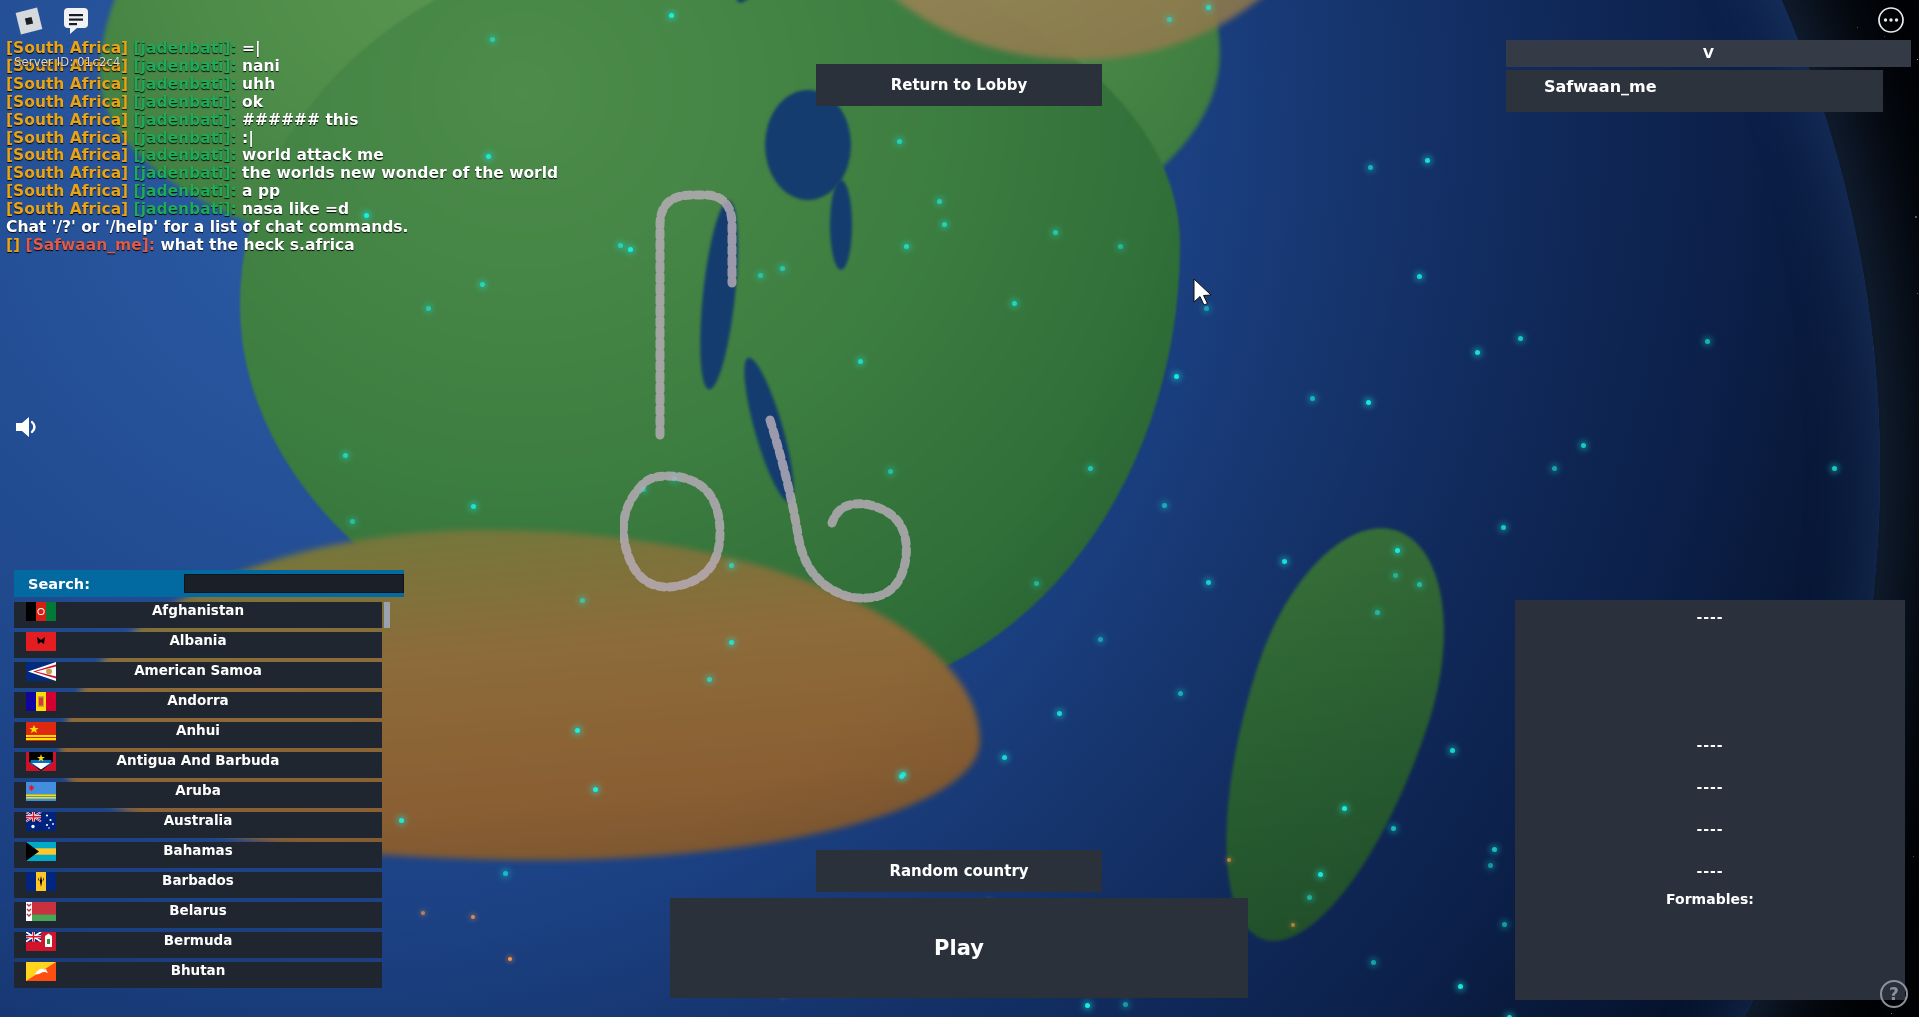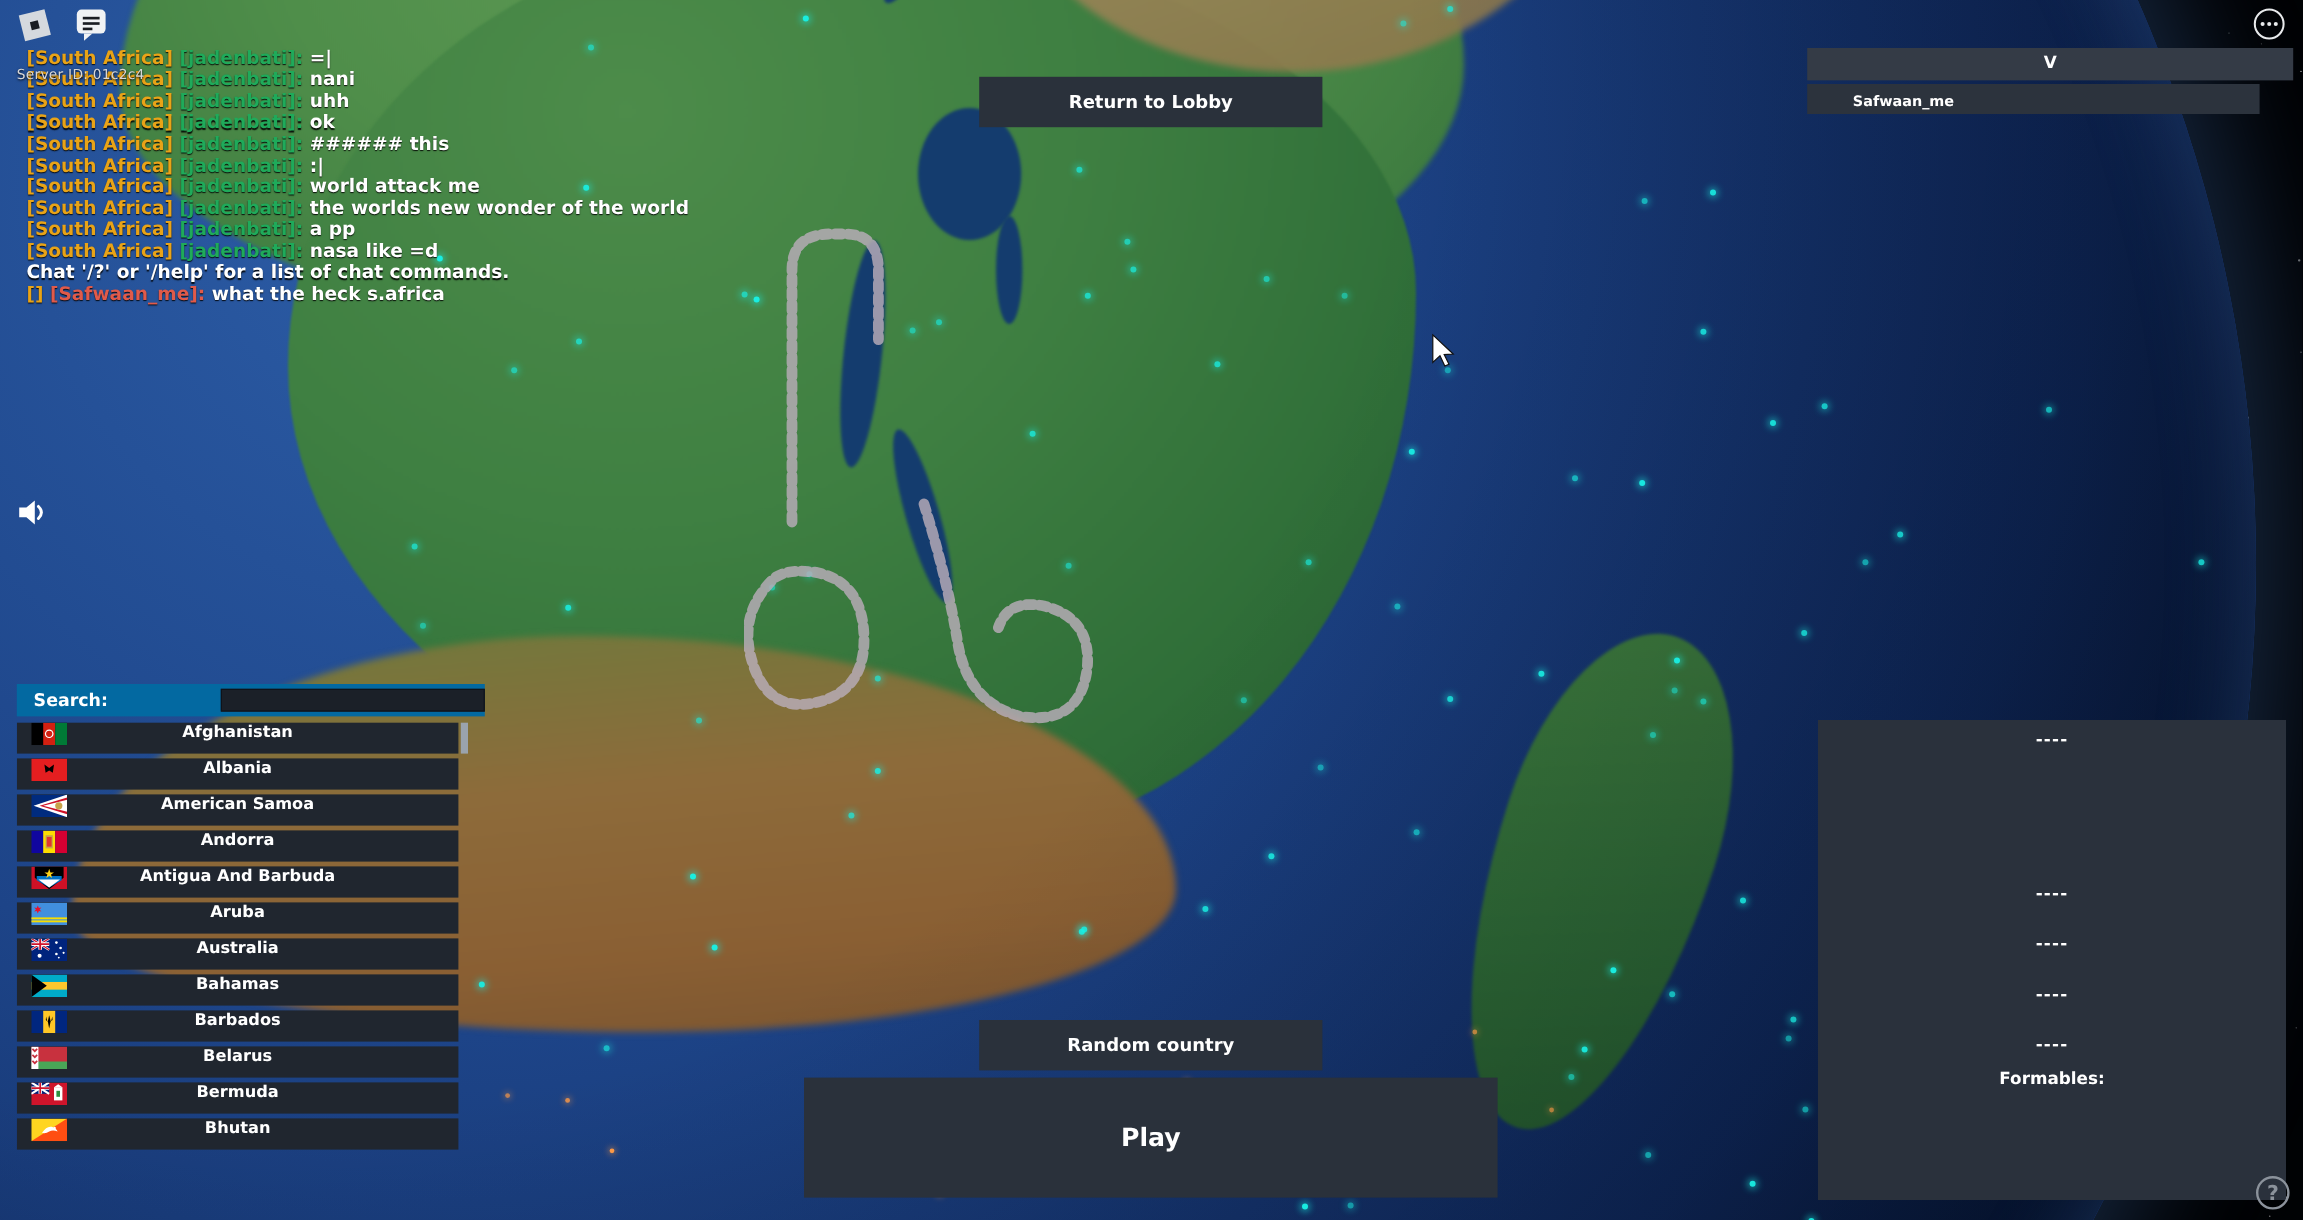--- a/index.html
+++ b/index.html
@@ -90,21 +90,21 @@
   
   .dots{ position:absolute; inset:0; pointer-events:none; }
   .dots b{ position:absolute; width:5px; height:5px; border-radius:50%; background:#19f0e4;
            box-shadow:0 0 6px 2px rgba(25,240,228,.55); display:block; }
   .dots b.o{ background:#ff9a46; box-shadow:0 0 5px 1px rgba(255,154,70,.55); width:4px;height:4px;}
 
   
   .draw{ position:absolute; left:620px; top:185px; width:400px; height:470px; pointer-events:none; }
 
   
-  #chat{ position:absolute; left:0; top:40px; width:520px; padding:0 22px; z-index:30; }
+  #chat{ position:absolute; left:0; top:40px; width:520px; padding:0 6px; z-index:30; }
   .chatline{ font-size:15.5px; line-height:17.9px; font-weight:bold;
              font-family:"DejaVu Sans", sans-serif; white-space:nowrap;
              text-shadow:0 1px 1px rgba(0,0,0,.9); }
   .chan{ color:#e8a317; }
   .user{ color:#1faa5a; }
   .msg{ color:#ffffff; }
   .sys{ color:#ffffff; }
   .me-chan{ color:#e8a317; }
   .me-user{ color:#e05a4a; }
 
@@ -119,21 +119,21 @@
   #more-icon{ right:14px; top:6px; width:28px; height:28px; }
 
   
   #sound-icon{ position:absolute; left:12px; top:412px; width:30px; height:30px; z-index:40; }
 
   
   #playerlist{ position:absolute; right:8px; top:40px; width:405px; z-index:35;
                font-family:"DejaVu Sans", sans-serif; }
   #pl-header{ background:#343b46; color:#fff; text-align:center; font-size:14px;
               font-weight:bold; padding:5px 0 6px; }
-  .pl-row{ background:#2c333d; color:#fff; font-size:12px; padding:7px 0 4px 38px;
+  .pl-row{ background:#2c333d; color:#fff; font-size:16px; padding:7px 0 16px 38px;
            margin-top:3px; width:377px; font-weight:bold;}
 
   
   #country-panel{ position:absolute; left:14px; top:570px; width:390px; z-index:36;
                   font-family:"DejaVu Sans", sans-serif; }
   #search-row{ display:flex; align-items:center; background:#0369a1; height:27px; }
   #search-label{ color:#fff; font-size:14.5px; font-weight:bold; padding-left:14px; width:170px; }
   #search-input{ flex:1; height:19px; background:#1b2028; border:1px solid #0f131a; margin-right:0px;
                  color:#fff; font-size:13px; padding:0 6px; font-family:"DejaVu Sans", sans-serif; }
   #country-list{ margin-top:5px; height:387px; overflow:hidden; position:relative; }
@@ -727,20 +727,29 @@
               <rect width="30" height="19" fill="#10069f"></rect>
               <rect x="10" width="10" height="19" fill="#fedd00"></rect>
               <rect x="20" width="10" height="19" fill="#d50032"></rect>
               <rect x="12" y="4" width="6" height="11" fill="#c8a24a"></rect>
               <rect x="13" y="5.5" width="4" height="8" fill="#e0362f"></rect>
             </svg></span>
           <span class="c-name">Andorra</span>
         </div>
         <div class="c-row">
           <span class="c-flag"><svg width="30" height="19" viewBox="0 0 30 19">
+              <rect width="30" height="19" fill="#de2910"></rect>
+              <rect y="13" width="30" height="2" fill="#ffde00"></rect>
+              <rect y="16" width="30" height="2" fill="#ffde00"></rect>
+              <path d="M8 3 L9.4 6 L12.6 6 L10 8 L11 11 L8 9.2 L5 11 L6 8 L3.4 6 L6.6 6 Z" fill="#ffde00"></path>
+            </svg></span>
+          <span class="c-name">Anhui</span>
+        </div>
+        <div class="c-row">
+          <span class="c-flag"><svg width="30" height="19" viewBox="0 0 30 19">
               <rect width="30" height="19" fill="#ce1126"></rect>
               <path d="M3 0 L27 0 L27 9.5 L15 19 L3 9.5 Z" fill="#000"></path>
               <path d="M4.6 8 L25.4 8 L25.4 11.5 L15 17.5 L4.6 11.5 Z" fill="#0072c6"></path>
               <path d="M6 11 L24 11 L15 17.5 Z" fill="#fff"></path>
               <path d="M15 2 L16 5 L19 5 L16.5 6.8 L17.4 9.6 L15 7.9 L12.6 9.6 L13.5 6.8 L11 5 L14 5 Z" fill="#fcd116"></path>
             </svg></span>
           <span class="c-name">Antigua And Barbuda</span>
         </div>
         <div class="c-row">
           <span class="c-flag"><svg width="30" height="19" viewBox="0 0 30 19">

